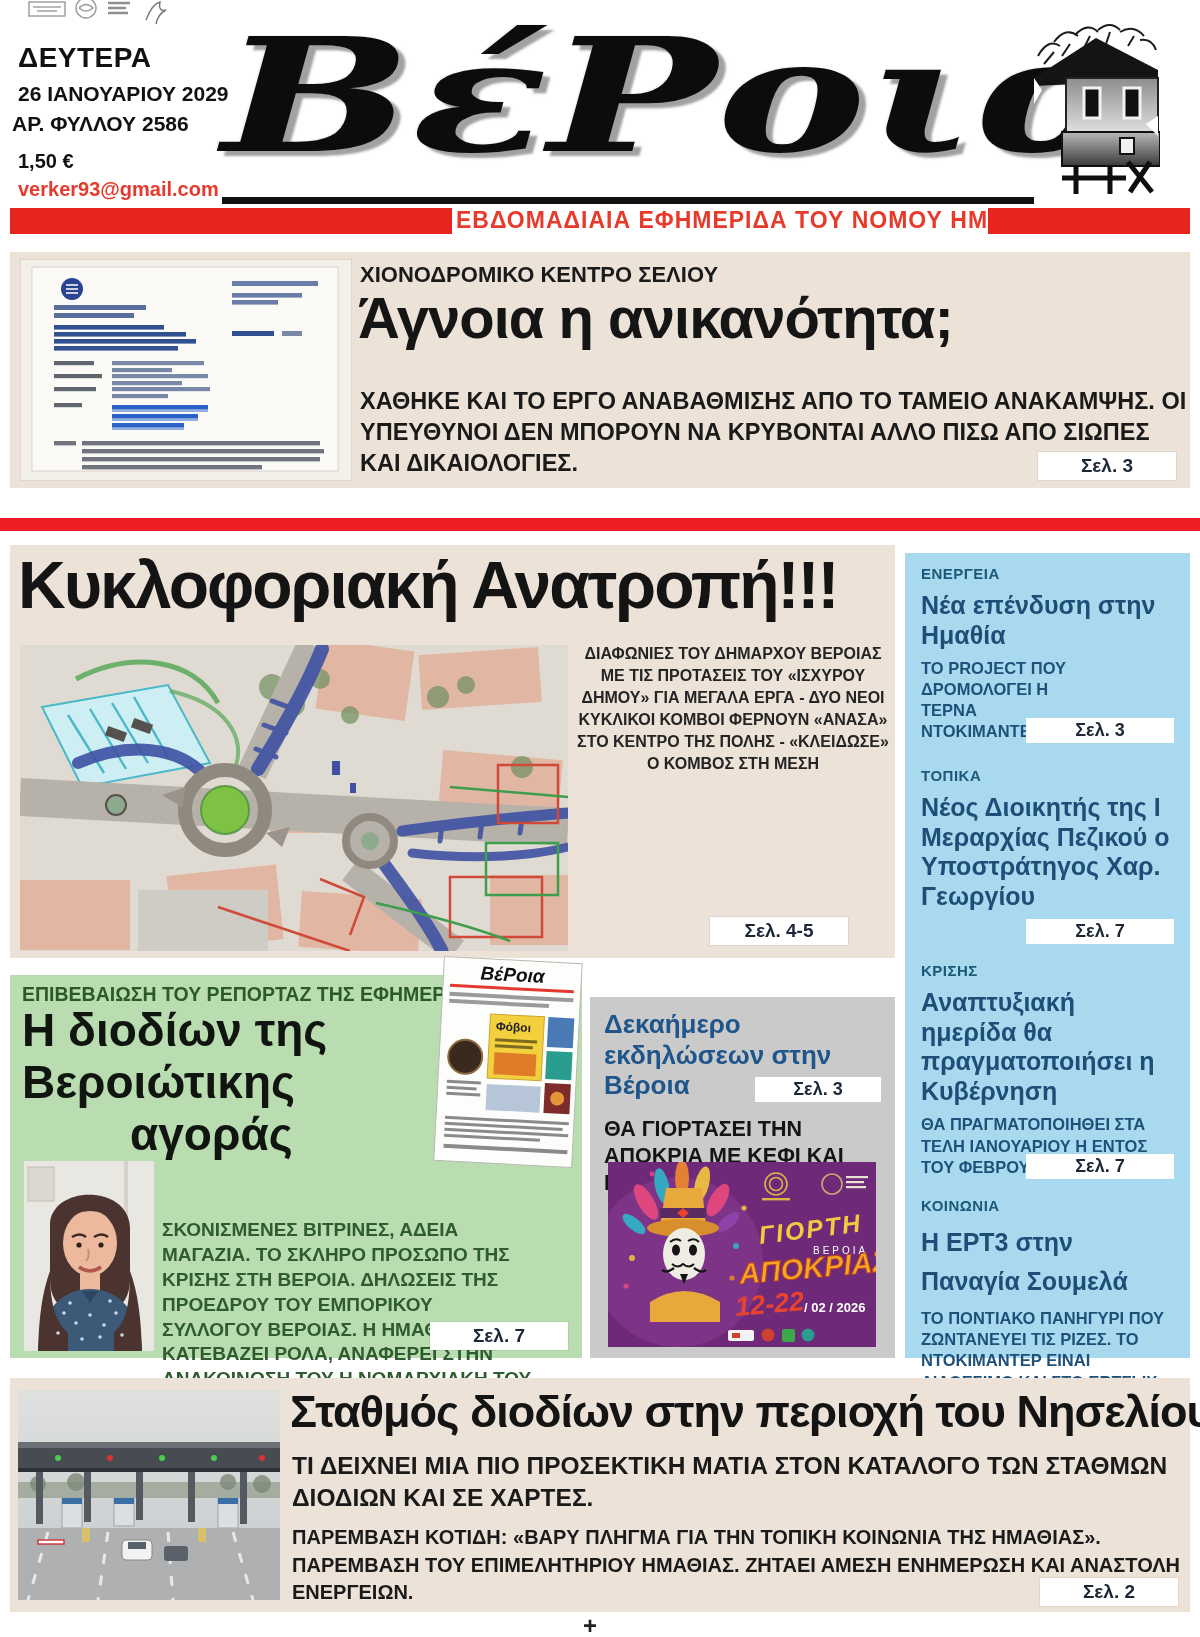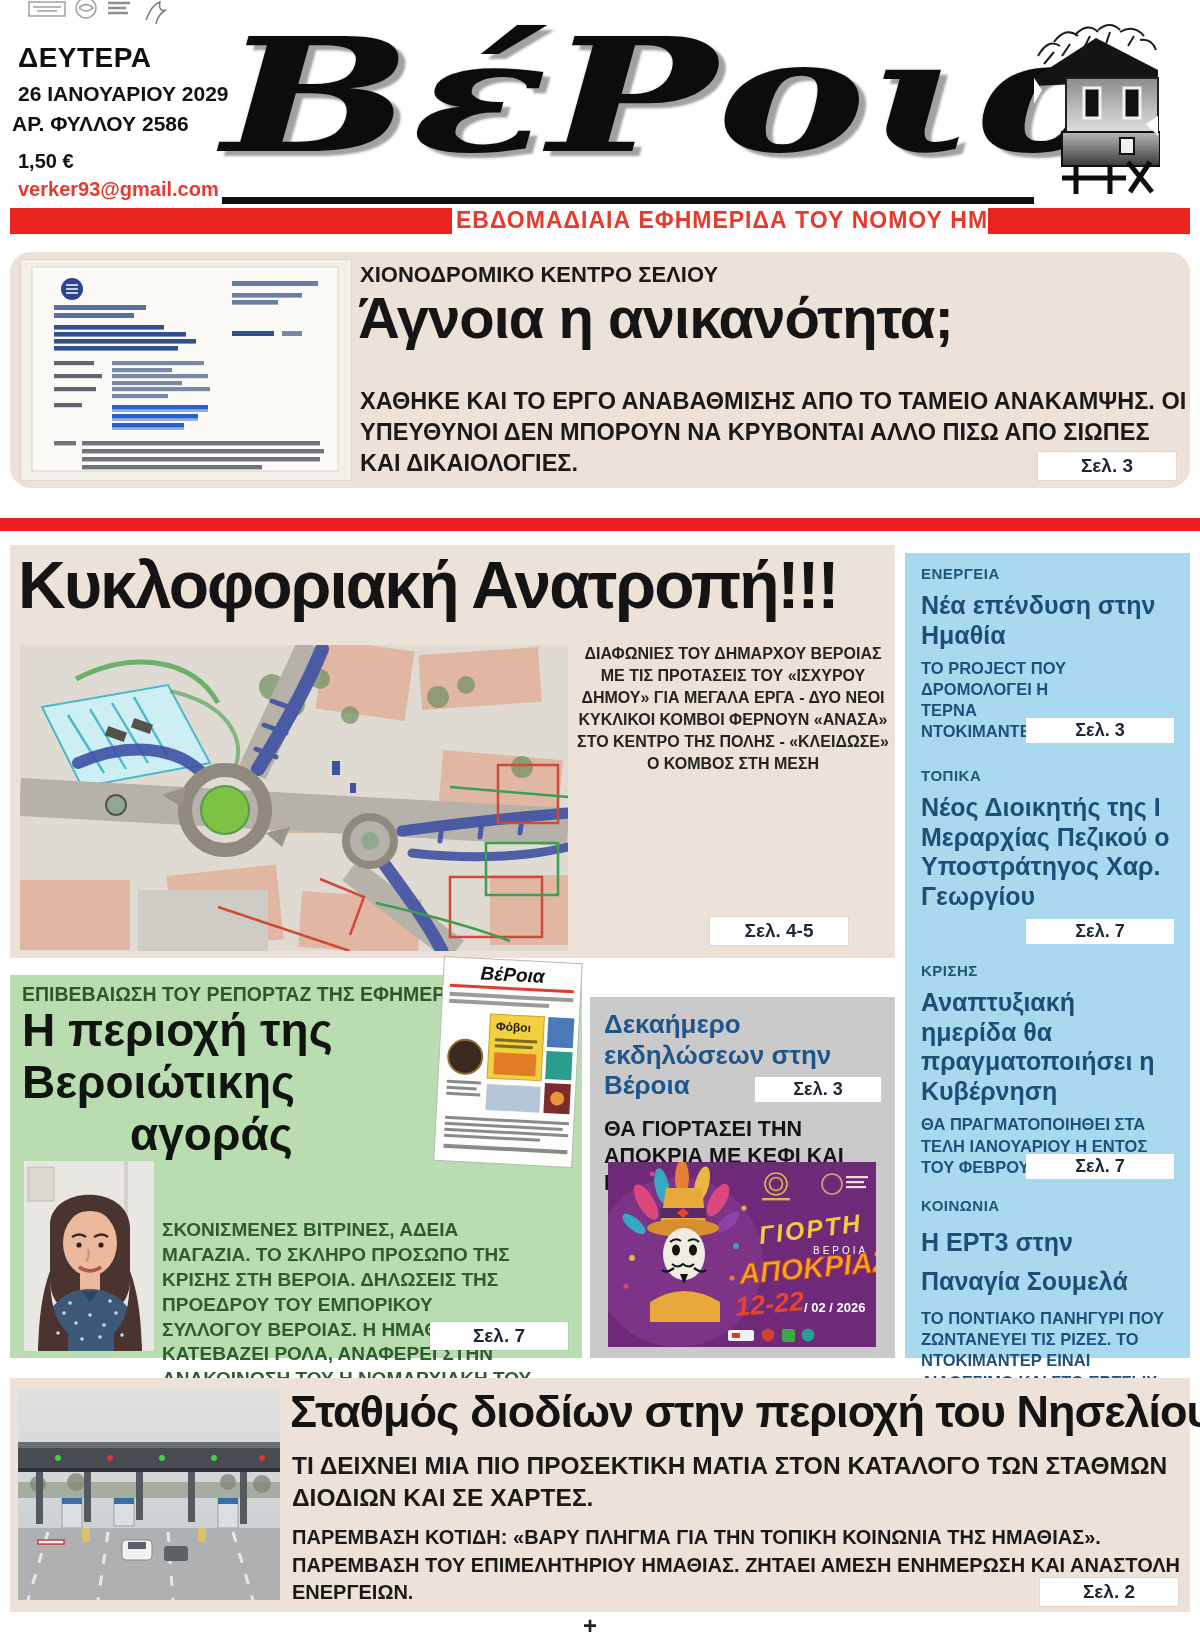--- a/index.html
+++ b/index.html
@@ -15,21 +15,21 @@
   .issue{left:12px;top:112px;font-size:21px;font-weight:bold;}
   .price{left:18px;top:150px;font-size:20px;font-weight:600;}
   .email{left:18px;top:178px;font-size:20px;font-weight:600;color:#e63a2d;}
   .masthead{left:222px;top:8px;font-family:"DejaVu Serif",serif;font-style:italic;font-weight:bold;
             font-size:158px;line-height:1.12;color:#0c0c0c;transform:scaleX(1.42);transform-origin:left top;
             text-shadow:5px 5px 2px rgba(110,110,110,.65), -1px -1px 0 #f4f4f4;white-space:nowrap;}
   .masthead-underline{left:222px;top:197px;width:812px;height:7px;background:#101010;}
   .tagbar{top:208px;height:26px;background:#e8241f;}
   .tagline{left:456px;top:207px;font-size:23px;font-weight:bold;color:#e8392b;letter-spacing:1px;white-space:nowrap;}
   
-  .topstory{left:10px;top:252px;width:1180px;height:236px;border-radius:21px;}
+  .topstory{left:10px;top:252px;width:1180px;height:236px;}
   .kicker{font-size:22px;font-weight:bold;color:#1a1a1a;}
   .tophead{font-size:58px;font-weight:800;letter-spacing:-1px;color:#151515;}
   .topsum{font-size:23.5px;font-weight:bold;line-height:1.32;color:#1a1a1a;}
   
   .redsep{left:0;top:518px;width:1200px;height:13px;background:#ee1c25;}
   
   .mainstory{left:10px;top:545px;width:885px;height:413px;}
   .mainhead{font-size:66px;font-weight:800;letter-spacing:-2px;color:#141414;white-space:nowrap;}
   .mainsum{font-size:16px;font-weight:bold;line-height:1.38;color:#242424;text-align:center;}
   
@@ -291,21 +291,21 @@
       <div class="sb-cat">ΚΟΙΝΩΝΙΑ</div>
       <div class="sb-head" style="line-height:1.55;">Η ΕΡΤ3 στην Παναγία Σουμελά</div>
       <div class="sb-sub">ΤΟ ΠΟΝΤΙΑΚΟ ΠΑΝΗΓΥΡΙ ΠΟΥ ΖΩΝΤΑΝΕΥΕΙ ΤΙΣ ΡΙΖΕΣ. ΤΟ ΝΤΟΚΙΜΑΝΤΕΡ ΕΙΝΑΙ ΔΙΑΘΕΣΙΜΟ ΚΑΙ ΣΤΟ ERTFLIX.</div>
       <div class="sb-page" style="margin-top:12px;">Σελ. 21</div>
     </div>
   </div>
 
   <div class="abs greenbox">
     <div class="abs gb-kicker">ΕΠΙΒΕΒΑΙΩΣΗ ΤΟΥ ΡΕΠΟΡΤΑΖ ΤΗΣ ΕΦΗΜΕΡΙΔΑΣ ΜΑΣ</div>
     <div class="abs gb-head">
-      <div>Η περιοχή της</div>
+      <div>Η διοδίων της</div>
       <div>Βεροιώτικης</div>
       <div class="l3">αγοράς</div>
     </div>
 
     <div class="abs" style="right:4px;top:-16px;width:140px;height:206px;transform:rotate(3deg);">
       <svg width="140" height="206" viewBox="0 0 140 206">
         <rect x="1" y="1" width="138" height="204" fill="#fdfdfc" stroke="#b9b9b2"></rect>
         <text x="70" y="22" text-anchor="middle" font-size="19" font-weight="bold" font-style="italic" font-family="DejaVu Serif, serif" fill="#111">ΒέΡοια</text>
         <rect x="8" y="28" width="124" height="3" fill="#e23a2e"></rect>
         <g fill="#9a9a9a">

